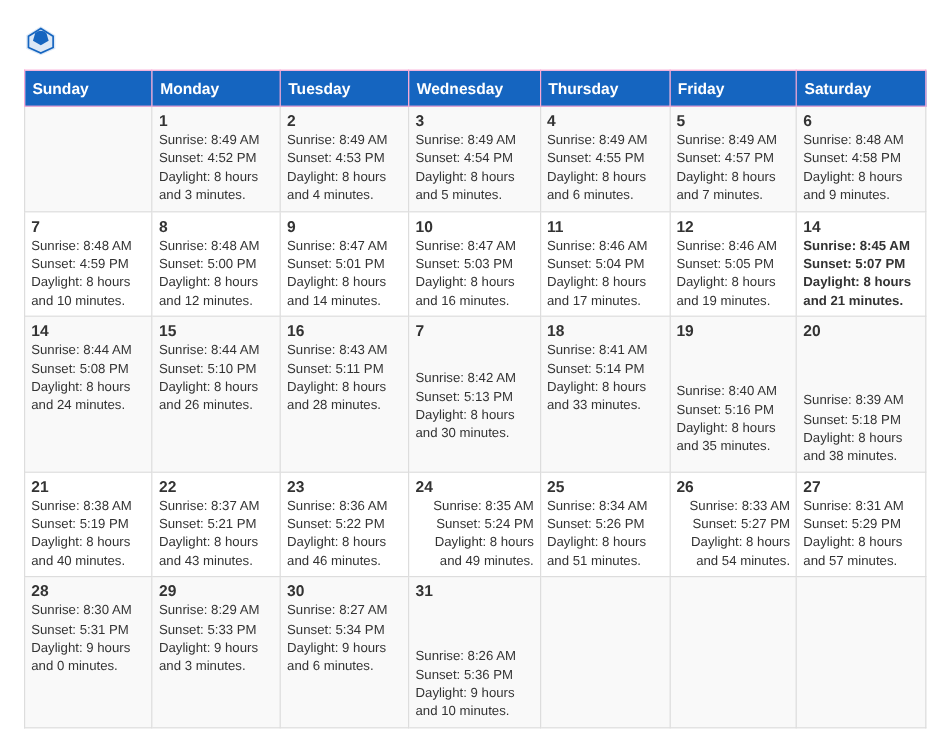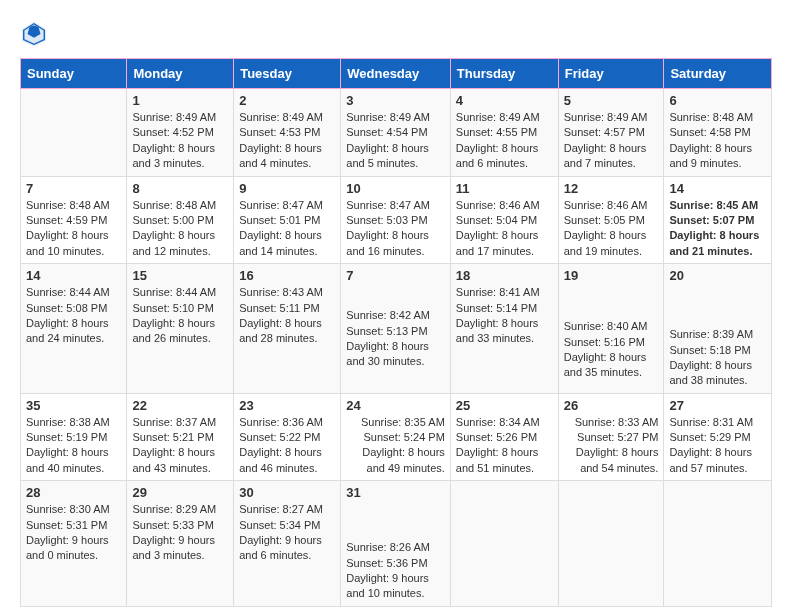--- a/index.html
+++ b/index.html
@@ -275,21 +275,21 @@
         <td>
           <div class="day-number">20</div>
           <div class="day-info" style="white-space: pre-line; margin-top: 44px;">Sunrise: 8:39 AM
 Sunset: 5:18 PM
 Daylight: 8 hours
 and 38 minutes.</div>
         </td>
       </tr>
       <tr>
         <td>
-          <div class="day-number">35</div>
+          <div class="day-number">21</div>
           <div class="day-info" style="white-space: pre-line;">Sunrise: 8:38 AM
 Sunset: 5:19 PM
 Daylight: 8 hours
 and 40 minutes.</div>
         </td>
         <td>
           <div class="day-number">22</div>
           <div class="day-info" style="white-space: pre-line;">Sunrise: 8:37 AM
 Sunset: 5:21 PM
 Daylight: 8 hours

